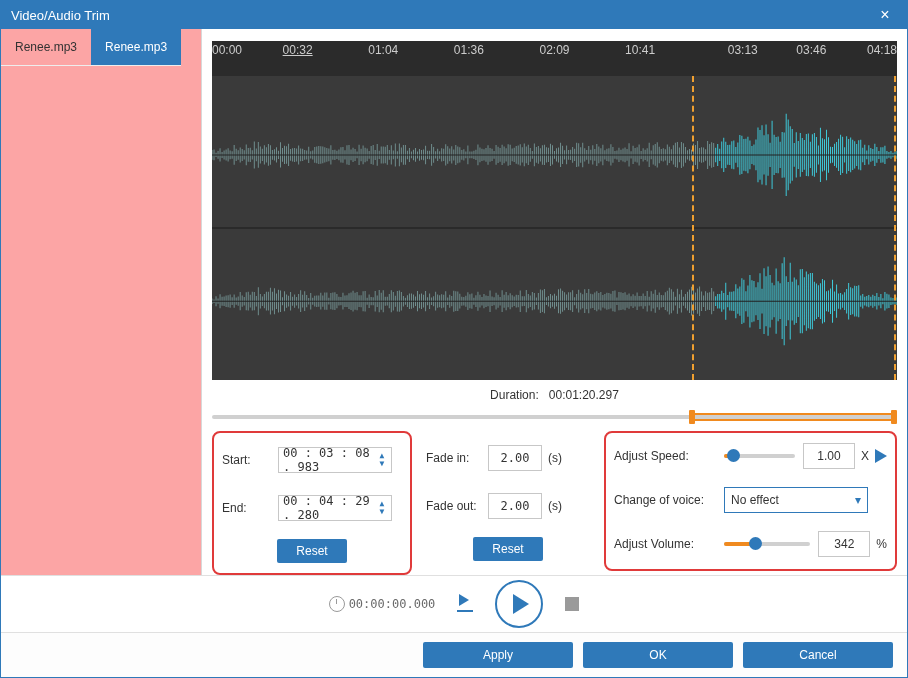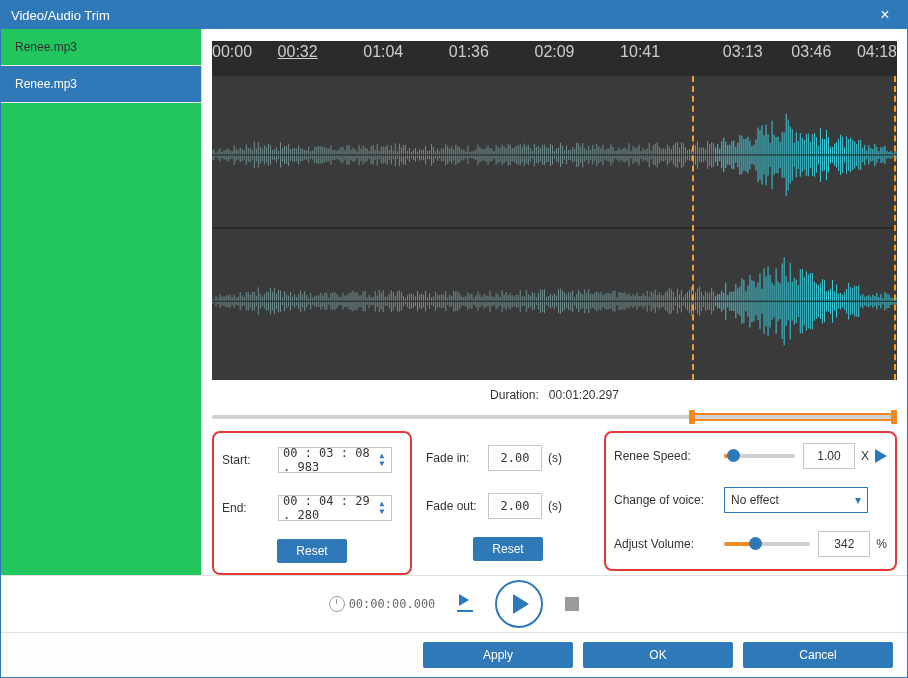--- a/index.html
+++ b/index.html
@@ -1,24 +1,24 @@
 <!DOCTYPE html>
 <html><head>
 <meta charset="utf-8">
 <style>
 html,body{margin:0;padding:0;font-family:"Segoe UI",Arial,sans-serif;font-size:12px;color:#333;background:#fff}
 .window{width:908px;height:678px;border:1px solid #2F79B9;box-sizing:border-box;display:flex;flex-direction:column;position:relative}
 .titlebar{height:28px;background:#2F79B9;color:#fff;display:flex;align-items:center;padding:0 10px;font-size:13px;justify-content:space-between}
 .titlebar .close{width:24px;height:20px;display:flex;align-items:center;justify-content:center;font-size:16px;cursor:pointer}
 .body{flex:1;display:flex;min-height:0}
-.sidebar{width:200px;border-right:1px solid #d8d8d8;background:#22c55e;display:flex;flex-direction:column}
+.sidebar{width:200px;border-right:1px solid #d8d8d8;background:#fca5a5;display:flex;}
 .sidebar .item{height:36px;display:flex;align-items:center;padding:0 14px;border-bottom:1px solid #eee;color:#333;cursor:pointer}
 .sidebar .item.selected{background:#2F79B9;color:#fff}
 .main{flex:1;display:flex;flex-direction:column;padding:0 10px 0 10px;box-sizing:border-box}
-.timeline-ticks{height:36px;background:#2b2b2b;color:#ccc;font-size:16px;display:flex;align-items:center;position:relative;margin-top:12px}
+.timeline-ticks{height:36px;background:#2b2b2b;color:#ccc;font-size:12px;display:flex;align-items:center;position:relative;margin-top:12px}
 .timeline-ticks span{position:absolute;top:2px;transform:translateX(-50%)}
 .waveform-area{height:317px;background:#3a3a3a;position:relative;overflow:hidden}
 .waveform-area .sel-left,.waveform-area .sel-right{position:absolute;top:0;bottom:0;width:0;border-left:2px dashed #f0a030}
 .duration-line{text-align:center;padding:8px 0 4px 0;font-size:12px;color:#333}
 .scrub-bar{height:16px;position:relative;margin:2px 0 8px 0}
 .scrub-track{position:absolute;left:0;right:0;top:7px;height:4px;background:#d0d0d0;border-radius:2px}
 .scrub-sel{position:absolute;top:5px;height:8px;border:2px solid #f08a1f;box-sizing:border-box;background:transparent}
 .scrub-handle{position:absolute;top:2px;width:6px;height:14px;background:#f08a1f;border-radius:1px}
 .controls-row{display:flex;gap:6px;align-items:flex-start}
 .col{box-sizing:border-box}
@@ -158,21 +158,21 @@
             <div class="tbox small">
                 <span>2.00</span>
               </div>
             <span class="unit">(s)</span>
           </div>
           <div class="reset-row"><button class="btn">Reset</button></div>
         </div>
 
         <div class="col col3">
           <div class="field-row" style="margin-bottom:10px">
-            <label>Renee Speed:</label>
+            <label>Adjust Speed:</label>
             <div class="slider">
               <div class="track">
                   <div class="fill" id="speed-fill" style="width: 12%;"></div>
                   <div class="thumb" id="speed-thumb" style="left: calc(12% - 6px);"></div>
                 </div>
             </div>
             <div class="tbox med">
                 <span>1.00</span>
               </div>
             <span class="unit">X</span>

